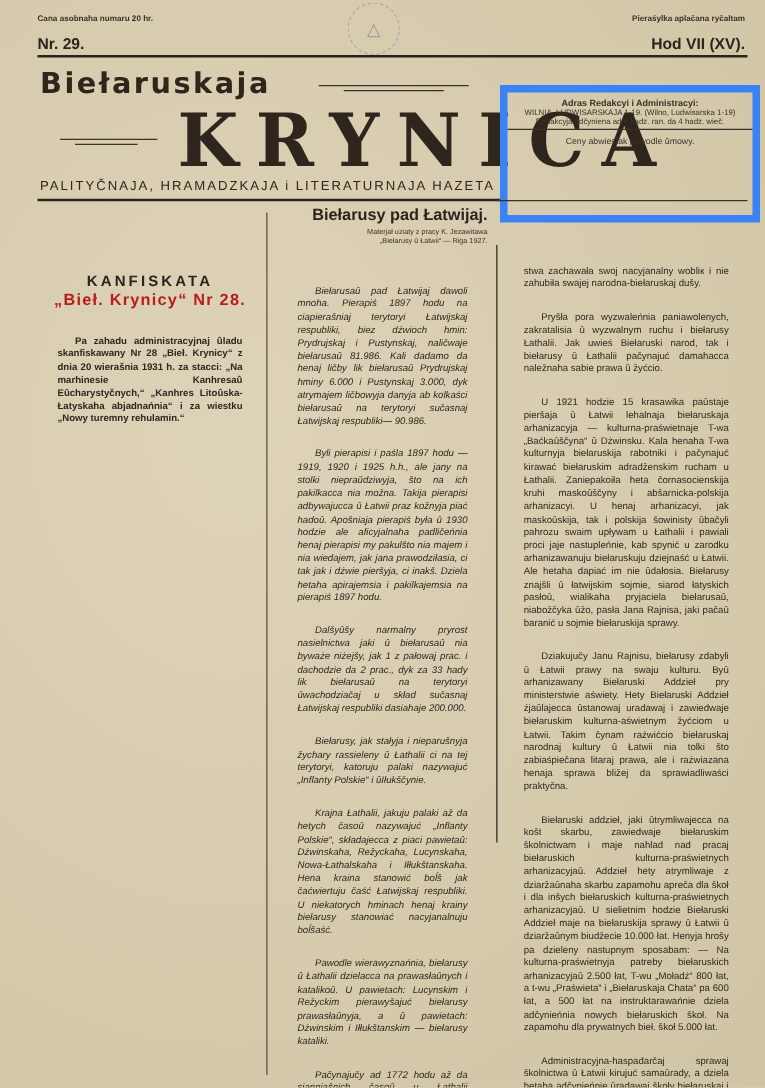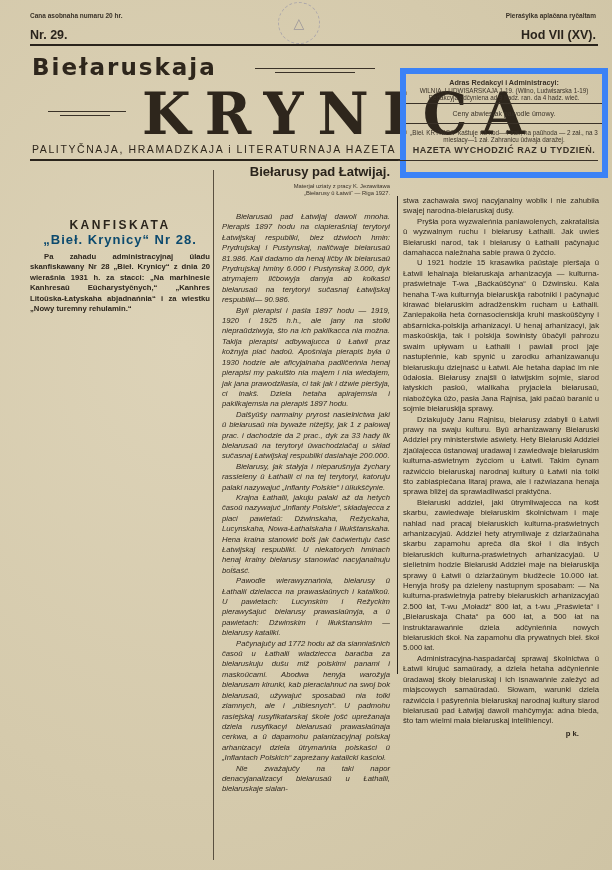--- a/index.html
+++ b/index.html
@@ -44,27 +44,27 @@
   .infobox .sec { border-bottom:1px solid #3a3228; }
   .infobox .sec:last-child { border-bottom:none; }
   .infobox .s1 { height:30px; padding-top:4px; box-sizing:border-box; }
   .infobox .s2 { height:19px; line-height:19px; font-size:7px; }
   .infobox .s3 { padding-top:5px; }
   .infobox .b { font-weight:bold; font-size:7.2px; }
   .infobox .big { font-weight:bold; font-size:9px; letter-spacing:.5px; margin-top:2px; }
   .rule-box { position:absolute; left:398px; top:160px; width:200px; border-top:1px solid #3a3228; }
 
   .col { position:absolute; font-size:7.7px; line-height:10.4px; text-align:justify; color:#2e271e; }
-  .col p { margin:0; text-indent:14px; }
+  .col p { margin:16px; text-indent:14px; }
   .col1 { left:30px; top:237px; width:180px; }
   .col2 { left:222px; top:212px; width:168px;font-style:italic; }
   .col3 { left:403px; top:196px; width:196px; }
 
   .h-kanf { position:absolute; left:30px; top:218px; width:180px; text-align:center; font-weight:bold; font-size:12px; letter-spacing:2.5px; color:#2a241c; }
-  .h-kanf2 { position:absolute; left:30px; top:232px; width:180px; text-align:center; font-weight:bold; font-size:13px; letter-spacing:1px; color:#0c4a6e; }
+  .h-kanf2 { position:absolute; left:30px; top:232px; width:180px; text-align:center; font-weight:bold; font-size:13px; letter-spacing:1px; color:#b91c1c; }
   .col1 { top:252px;font-weight:bold; }
 
   .h-art { position:absolute; left:222px; top:164px; width:168px; text-align:right; font-weight:bold; font-size:13px; color:#2a241c; }
   .h-sub { position:absolute; left:222px; top:183px; width:168px; text-align:right; font-size:5.8px; line-height:7px; color:#3a3228; }
 
   .vline { position:absolute; border-left:1px solid #2a241c; }
   .signature { text-align:right; font-weight:bold; padding-right:20px; margin-top:2px; }
 </style>
 </head>
 <body>
@@ -88,24 +88,20 @@
 <div class="subtitle">PALITYČNAJA, HRAMADZKAJA i LITERATURNAJA HAZETA</div>
 <div class="rule-mast"></div>
 
 <div class="infobox">
   <div class="sec s1">
     <div class="b">Adras Redakcyi i Administracyi:</div>
     <div>WILNIA, LUDWISARSKAJA 1-19. (Wilno, Ludwisarska 1-19)</div>
     <div>Redakcyja adčyniena ad 9 hadz. ran. da 4 hadz. wieč.</div>
   </div>
   <div class="sec s2">Ceny abwiestak pawodle ûmowy.</div>
-  <div class="sec s3">
-    <div>„Bieł. KRYNICA“ kaštuje na hod—4 zał., na paŭhoda — 2 zał., na 3 miesiacy—1 zał. Zahranicu ûdwaja daražej.</div>
-    <div class="big">HAZETA WYCHODZIĆ RAZ U TYDZIEŃ.</div>
-  </div>
 </div>
 <div class="rule-box"></div>
 
 <div class="vline" style="left:213px;top:170px;height:690px;border-left-color:#5a5040;"></div>
 <div class="vline" style="left:397px;top:196px;height:478px;"></div>
 
 <div class="h-kanf">KANFISKATA</div>
 <div class="h-kanf2">„Bieł. Krynicy“ Nr 28.</div>
 <div class="col col1">
   <p>Pa zahadu administracyjnaj ûladu skanfiskawany Nr 28 „Bieł. Krynicy“ z dnia 20 wierašnia 1931 h. za stacci: „Na marhinesie Kanhresaû Eûcharystyčnych,“ „Kanhres Litoûska-Łatyskaha abjadnańnia“ i za wiestku „Nowy turemny rehulamin.“</p>

